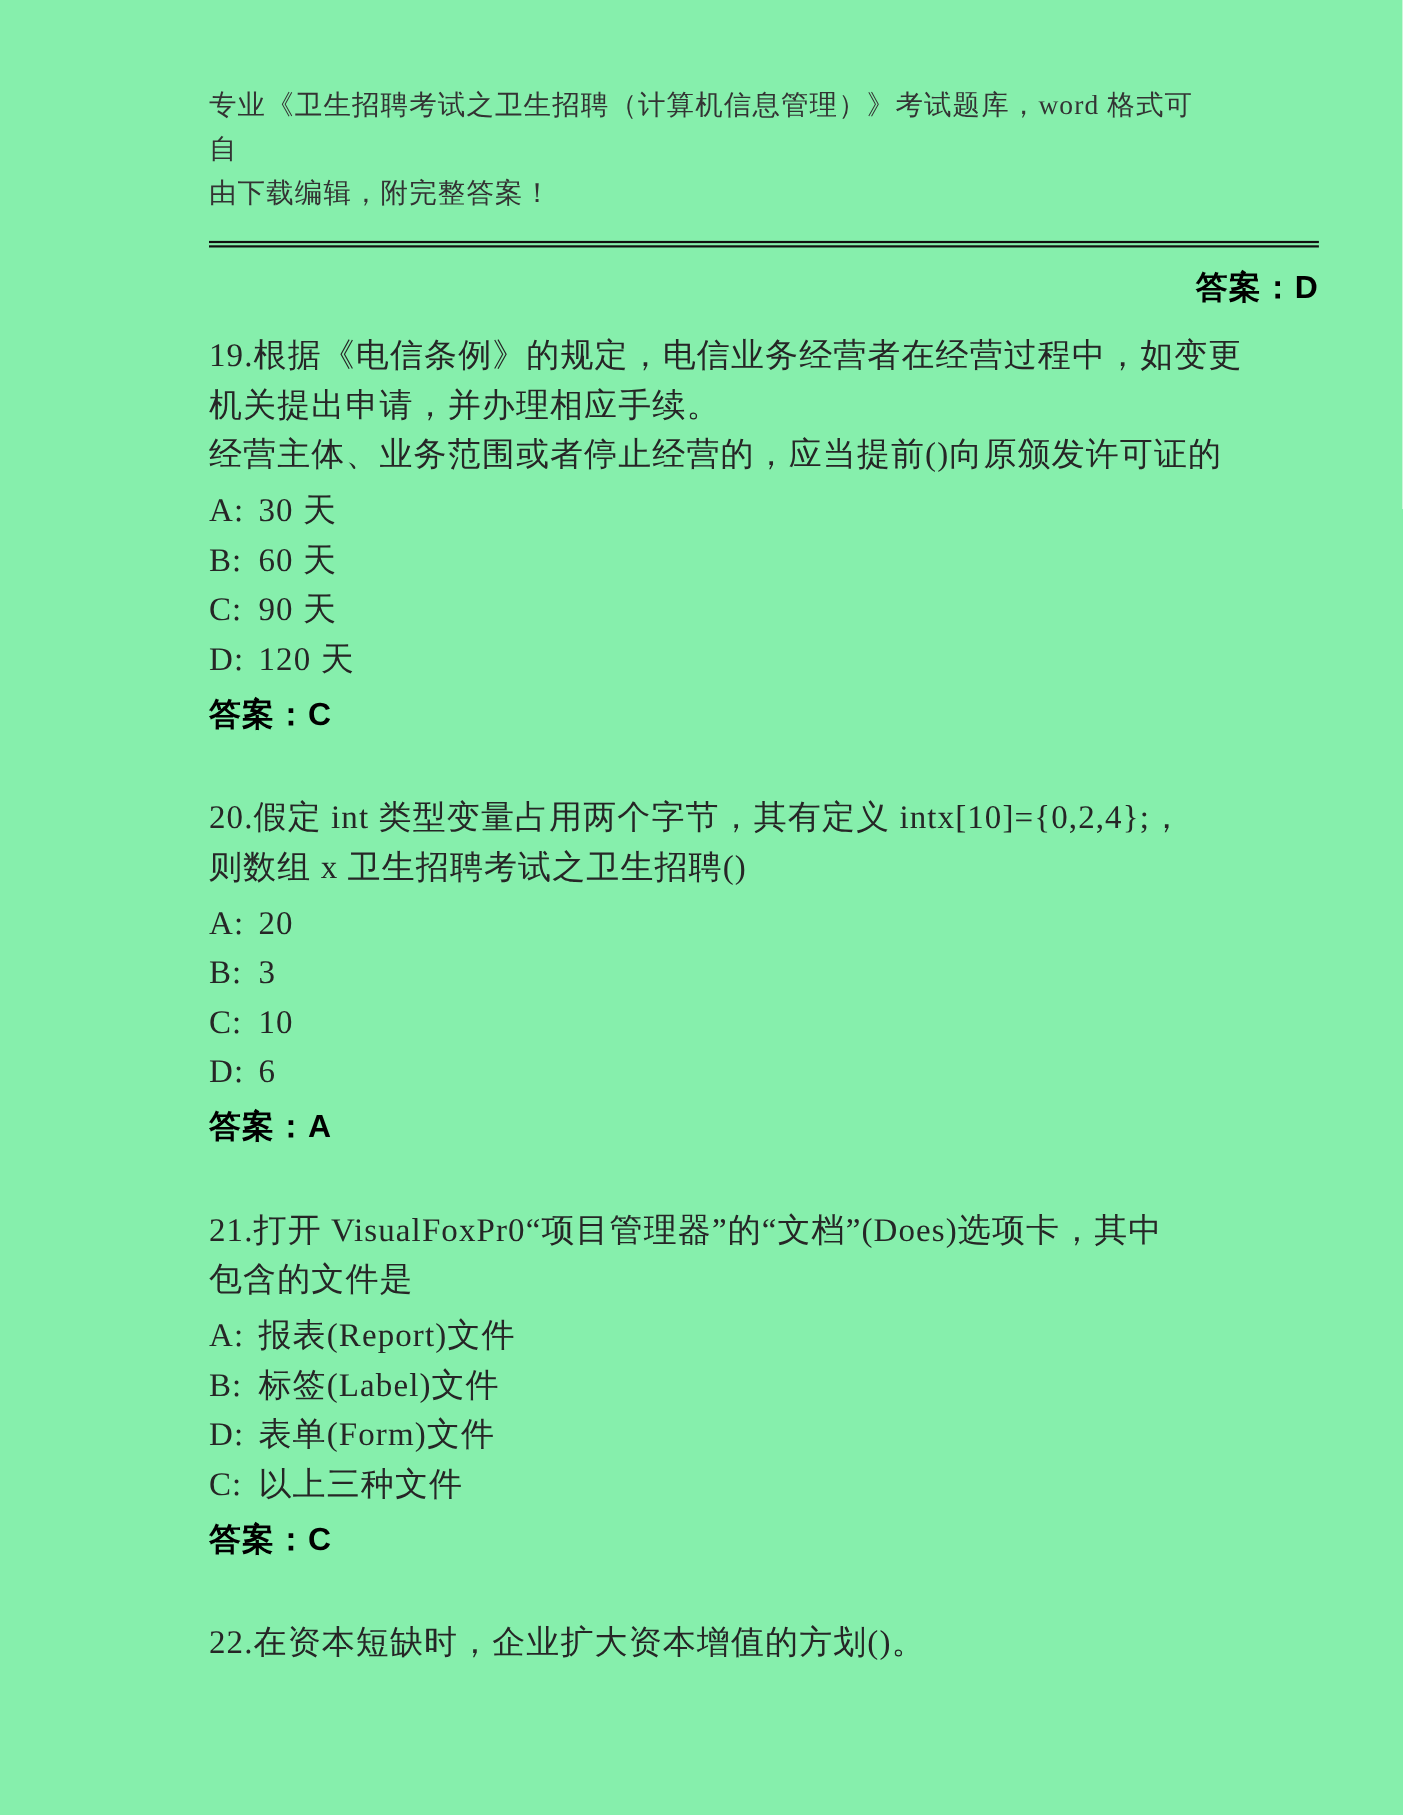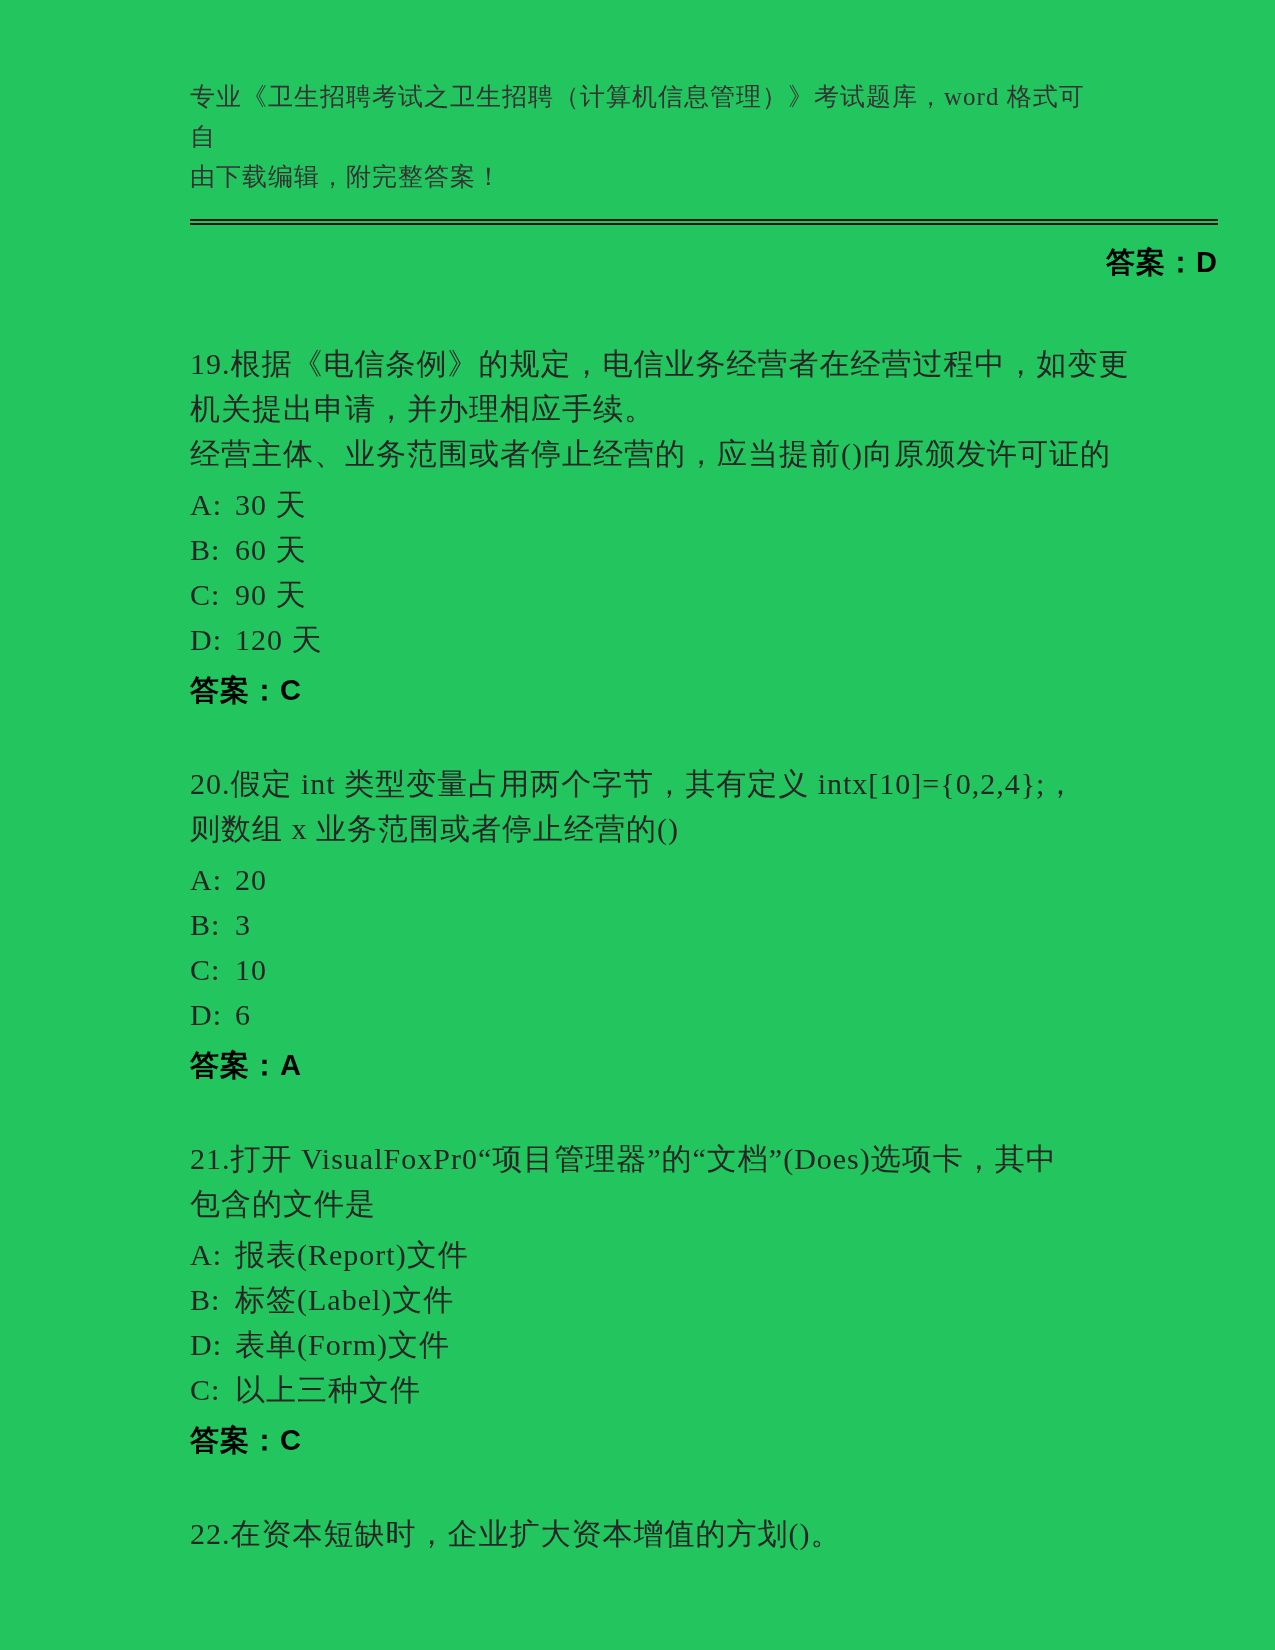--- a/index.html
+++ b/index.html
@@ -5,22 +5,22 @@
   html, body {
     margin: 0;
     padding: 0;
     background: #fdfdfd;
   }
   .page {
     position: relative;
     width: 1275px;
     height: 1650px;
     box-sizing: border-box;
-    padding: 77px 57px 0 190px;
-    background: #22c55e;
+    padding: 77px 76px 0 190px;
+    background: #86efac;
     overflow: hidden;
     font-family: "Liberation Serif", serif;
     color: #262626;
   }
   .header-text {
     font-size: 25px;
     line-height: 40px;
     letter-spacing: 1px;
     max-width: 905px;
     color: #333333;
@@ -40,21 +40,21 @@
     letter-spacing: 1px;
   }
   .carryover {
     margin-top: 15px;
     text-align: right;
   }
   .question-block {
     margin-top: 48px;
   }
   .question-block.first {
-    margin-top: 56px;
+    margin-top: 16px;
   }
   .q-line {
     font-size: 30px;
     line-height: 45px;
     letter-spacing: 1px;
     white-space: nowrap;
   }
   .options {
     margin-top: 6px;
   }
@@ -97,21 +97,21 @@
       <div class="option-row"><span class="option-label">C:</span><span>90 天</span></div>
       <div class="option-row"><span class="option-label">D:</span><span>120 天</span></div>
     </div>
     <div class="answer-line block-answer">
       <span>答案：</span><span>C</span>
     </div>
   </section>
 
   <section class="question-block">
     <div class="q-line">20.假定 int 类型变量占用两个字节，其有定义 intx[10]={0,2,4};，</div>
-    <div class="q-line">则数组 x 业务范围或者停止经营的()</div>
+    <div class="q-line">则数组 x 卫生招聘考试之卫生招聘()</div>
     <div class="options">
       <div class="option-row"><span class="option-label">A:</span><span>20</span></div>
       <div class="option-row"><span class="option-label">B:</span><span>3</span></div>
       <div class="option-row"><span class="option-label">C:</span><span>10</span></div>
       <div class="option-row"><span class="option-label">D:</span><span>6</span></div>
     </div>
     <div class="answer-line block-answer">
       <span>答案：</span><span>A</span>
     </div>
   </section>

